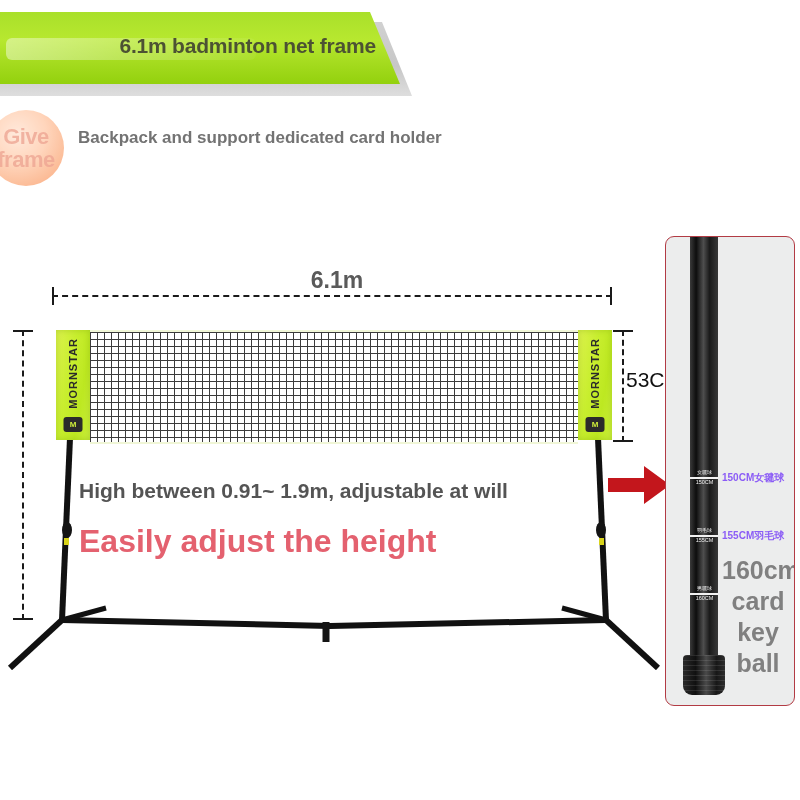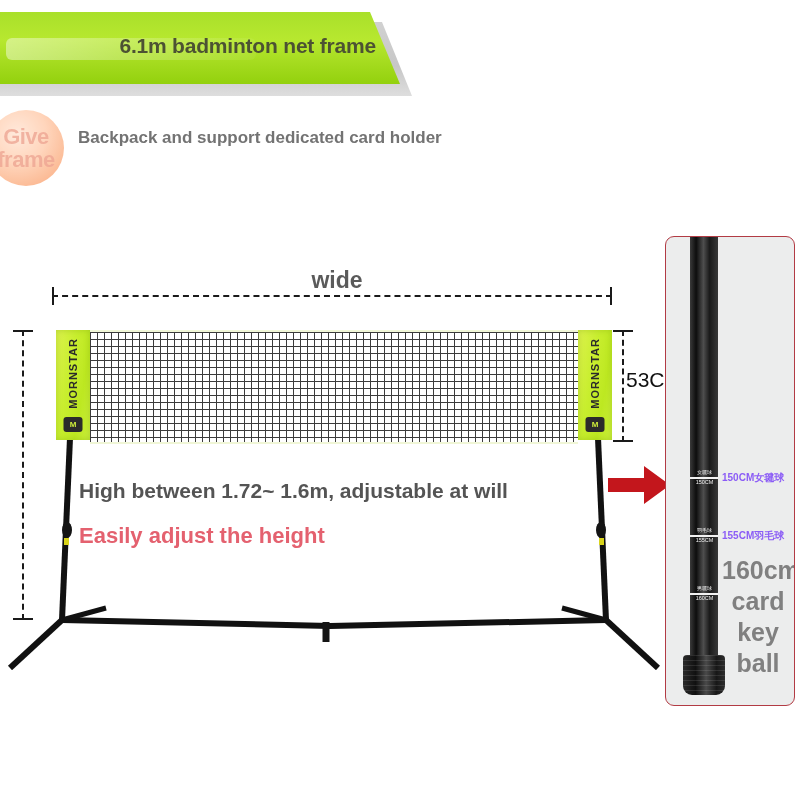--- a/index.html
+++ b/index.html
@@ -274,21 +274,21 @@
     font-weight: bold;
     color: #545454;
     white-space: nowrap;
     background: rgba(255,255,255,.88);
     padding: 1px 3px;
   }
   #copy-line-2 {
     position: absolute;
     left: 76px;
     top: 522px;
-    font-size: 22px;
+    font-size: 32px;
     font-weight: bold;
     color: #e4616f;
     white-space: nowrap;
     background: rgba(255,255,255,.88);
     padding: 1px 3px;
     text-align: right;
   }
 
   
   #red-arrow {
@@ -395,21 +395,21 @@
   <span class="giveaway-word">frame</span>
 </div>
 
 <div id="subtitle">Backpack and support dedicated card holder</div>
 
 <div id="width-dim">
   <div id="width-dim-line"></div>
   <div class="dim-cap-v" id="width-cap-left"></div>
   <div class="dim-cap-v" id="width-cap-right"></div>
   <div id="width-label">
-    <div>wide</div>
+    <div>6.1m</div>
   </div>
 </div>
 
 <div id="height-dim">
   <div id="height-dim-line"></div>
   <div class="dim-cap-h" id="height-cap-top"></div>
   <div class="dim-cap-h" id="height-cap-bottom"></div>
 </div>
 
 <svg id="frame-svg" viewBox="0 0 660 340">
@@ -445,21 +445,21 @@
   </div>
 </div>
 
 <div id="depth-dim">
   <div id="depth-dim-line"></div>
   <div id="depth-cap-top"></div>
   <div id="depth-cap-bottom"></div>
   <div id="depth-label">53CM</div>
 </div>
 
-<div id="copy-line-1">High between 1.72~ 1.6m, adjustable at will</div>
+<div id="copy-line-1">High between 0.91~ 1.9m, adjustable at will</div>
 <div id="copy-line-2">Easily adjust the height</div>
 
 <svg id="red-arrow" viewBox="0 0 62 38">
   <path d="M0 12 L36 12 L36 0 L62 19 L36 38 L36 26 L0 26 Z" fill="#c3161c"></path>
 </svg>
 
 <div id="pole-panel">
   <div id="pole-shaft"></div>
   <div id="pole-foot"></div>
 

